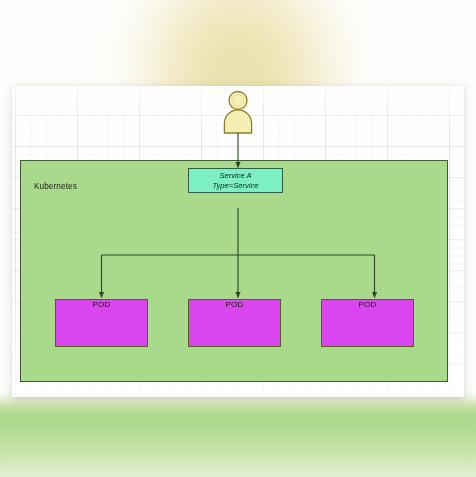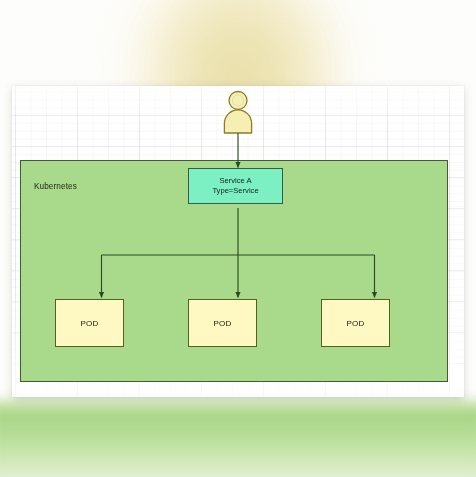--- a/index.html
+++ b/index.html
@@ -132,47 +132,47 @@
     width: 34px;
     height: 44px;
   }
 
   
   .service-box {
     position: absolute;
     left: 188px;
     top: 168px;
     width: 95px;
-    height: 36px;
+    height: 25px;
     background: #7cefc3;
     border: 1.2px solid #2f5f47;
     box-sizing: border-box;
     display: flex;
     flex-direction: column;
     align-items: center;
     justify-content: center;
     line-height: 1.28;
+    font-style: italic;
   }
   .service-box span {
     font-size: 7.6px;
     color: #10231b;
     white-space: nowrap;
   }
 
   
   .pod-box {
     position: absolute;
     top: 299px;
-    width: 69px;
+    width: 93px;
     height: 48px;
-    background: #fef9c3;
+    background: #d946ef;
     border: 1.3px solid #55601f;
     box-sizing: border-box;
     display: flex;
-    align-items: center;
     justify-content: center;
   }
   .pod-box span {
     font-size: 8px;
     color: #16180c;
     letter-spacing: .3px;
   }
   .pod-1 { left: 55px; }
   .pod-2 { left: 188px; }
   .pod-3 { left: 321px; }

